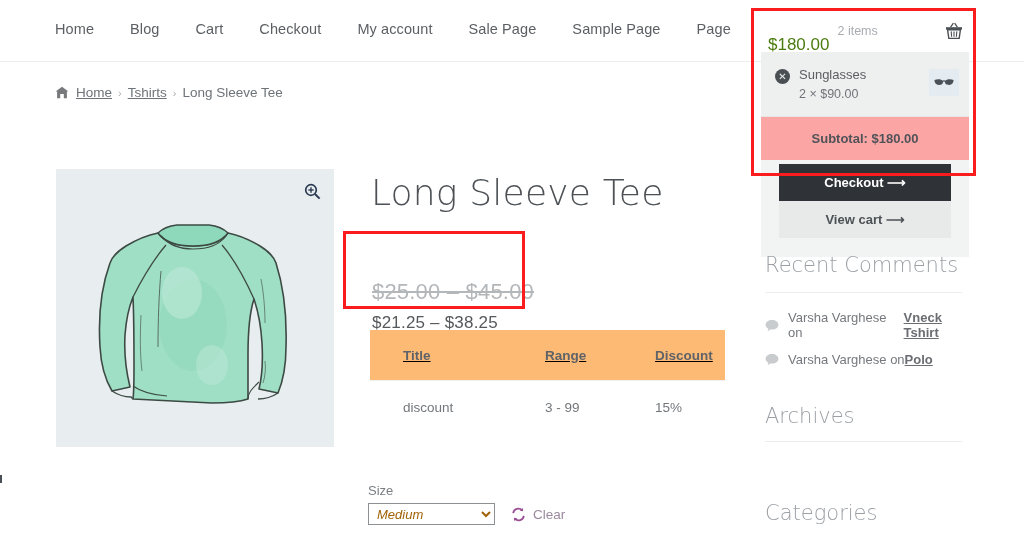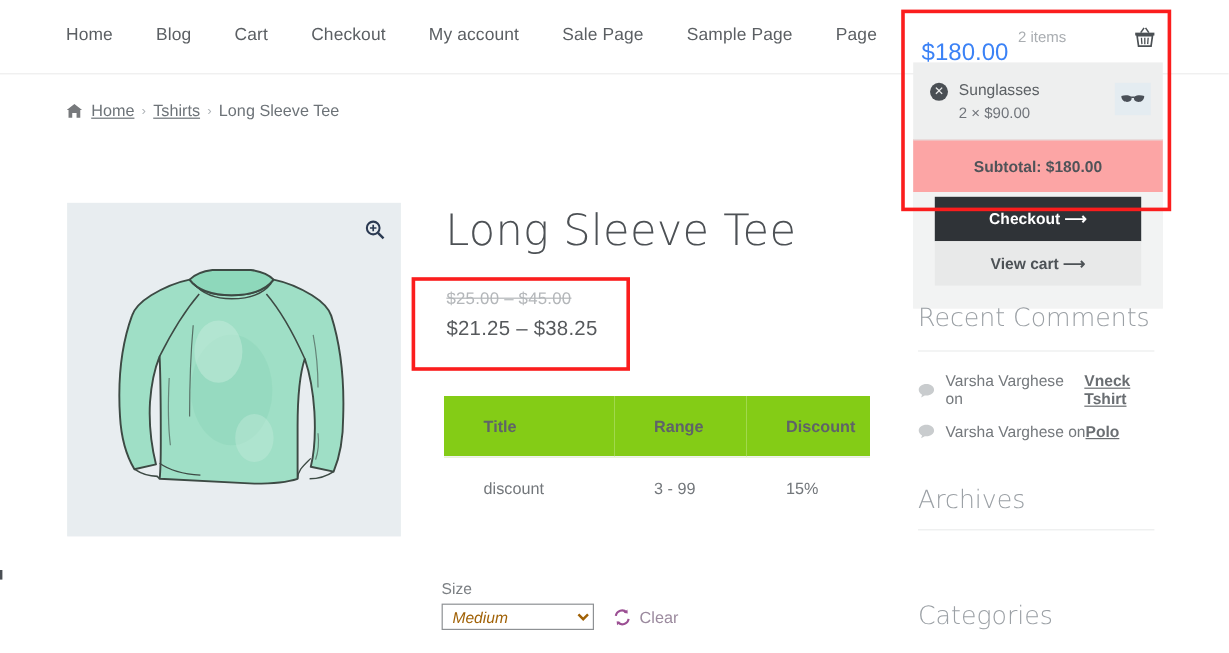--- a/index.html
+++ b/index.html
@@ -45,31 +45,31 @@
   #shirt-svg { position: absolute; left: 0; top: 0; }
 
   
   #product-title {
     position: absolute; left: 371px; top: 172px;
     font-size: 36px; font-weight: 300; color: #4d5155; letter-spacing: .2px;
     font-family: "DejaVu Sans", sans-serif; white-space: nowrap;
   }
   #price-block { position: absolute; left: 372px; top: 240px; }
   #price-old {
-    font-size: 14px; color: #b4b7ba; text-decoration: line-through;
-    letter-spacing: .2px; margin-bottom: 8px;
+    font-size: 22px; color: #b4b7ba; text-decoration: line-through;
+    letter-spacing: .2px; margin-bottom: 8px; margin-top: 39px;
   }
   #price-new { font-size: 17px; color: #56595c; letter-spacing: .2px; }
 
   
   #discount-table {
     position: absolute; left: 370px; top: 330px; width: 355px;
     border-collapse: collapse; font-size: 13.5px;
   }
-  #discount-table thead tr { background: #84cc16; }
+  #discount-table thead tr { background: #fdba74; text-decoration: underline; }
   #discount-table th {
     text-align: left; padding: 18px 0 17px 33px; color: #5f6368; font-weight: bold;
     font-size: 13.5px;
   }
   #discount-table td {
     text-align: left; padding: 19px 0 19px 33px; color: #73777b;
     border-top: 1px solid #f0f0f0; font-size: 13.5px;
   }
   #discount-table .col-title { width: 40%; }
   #discount-table .col-range { width: 31%; }
@@ -89,21 +89,21 @@
   }
   #clear-icon { margin-right: 7px; display: inline-flex; }
 
   
   #sidebar { position: absolute; left: 745px; top: 0; width: 279px; height: 544px; }
 
   #cart-widget { position: absolute; left: 16px; top: 10px; width: 208px; }
   #cart-total-row {
     display: flex; align-items: center; height: 42px; padding-left: 7px;
   }
-  #cart-total { font-size: 20px; color: #3b82f6; margin-top: 27px; }
+  #cart-total { font-size: 17px; color: #4d7c0f; margin-top: 27px; }
   #cart-count { font-size: 12.5px; color: #a9adb1; margin-left: 8px; }
   #cart-basket-icon { position: absolute; right: 6px; top: 12px; cursor: pointer; }
 
   #cart-list { background: #eeefef; }
   #cart-item { display: flex; align-items: flex-start; padding: 15px 10px 15px 14px; }
   #cart-remove {
     width: 15px; height: 15px; border-radius: 50%; background: #4a4f54;
     color: #eeefef; font-size: 10px; line-height: 15px; text-align: center;
     flex: 0 0 auto; margin-top: 2px; cursor: pointer; font-family: "DejaVu Sans", sans-serif;
   }

